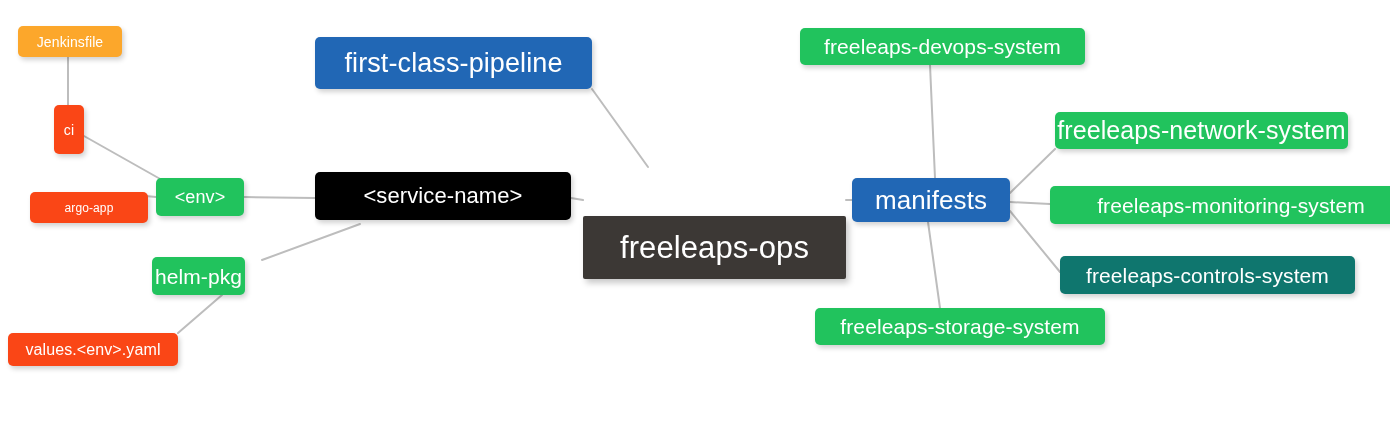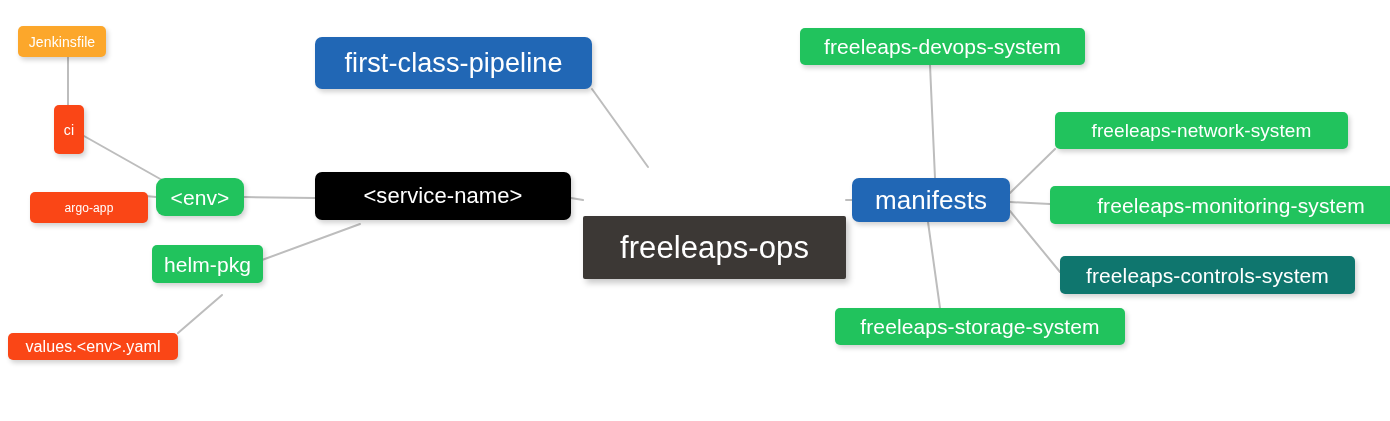--- a/index.html
+++ b/index.html
@@ -45,21 +45,21 @@
     box-shadow: 2px 3px 5px rgba(0, 0, 0, 0.18);
     letter-spacing: 0.1px;
     line-height: 1;
     user-select: none;
   }
   .node-root {
     background: #3c3835;
     border-radius: 2px;
     box-shadow: 3px 4px 6px rgba(0, 0, 0, 0.22);
   }
-  .node-blue   { background: #2167b5; border-radius: 7px; }
+  .node-blue   { background: #2167b5; }
   .node-green  { background: #21c35d; }
   .node-orange { background: #fca72b; }
   .node-red    { background: #fa4616; }
 </style>
 </head>
 <body>
 
 <div id="mindmap-canvas">
   <svg id="edge-layer" viewBox="0 0 1390 421">
       <polyline class="edge-line" points="571,198 583,200" stroke="#bdbdbd"></polyline>
@@ -75,25 +75,25 @@
       <polyline class="edge-line" points="1010,193 1055,149" stroke="#bdbdbd"></polyline>
       <polyline class="edge-line" points="1010,202 1050,204" stroke="#bdbdbd"></polyline>
       <polyline class="edge-line" points="1010,211 1060,272" stroke="#bdbdbd"></polyline>
       <polyline class="edge-line" points="940,308 928,222" stroke="#bdbdbd"></polyline>
     </svg>
   <div id="node-layer">
       <div class="node node-root" style="left: 583px; top: 168px; width: 263px; height: 63px; font-size: 31px; background: rgb(60, 56, 53); margin-top: 48px;">freeleaps-ops</div>
       <div class="node node-blue" style="left: 315px; top: 172px; width: 256px; height: 48px; font-size: 22px; background: #000000;">&lt;service-name&gt;</div>
       <div class="node node-blue" style="left: 315px; top: 37px; width: 277px; height: 52px; font-size: 27px; background: rgb(33, 103, 181);">first-class-pipeline</div>
       <div class="node node-blue" style="left: 852px; top: 178px; width: 158px; height: 44px; font-size: 26px; background: rgb(33, 103, 181);">manifests</div>
-      <div class="node node-green" style="left: 156px; top: 178px; width: 88px; height: 38px; font-size: 21px; background: rgb(33, 195, 93); border-radius: 9px;">&lt;env&gt;</div>
-      <div class="node node-green" style="left: 152px; top: 245px; width: 111px; height: 38px; font-size: 21px; background: rgb(33, 195, 93);">helm-pkg</div>
-      <div class="node node-orange" style="left: 18px; top: 26px; width: 88px; height: 31px; font-size: 14px; background: rgb(252, 167, 43);">Jenkinsfile</div>
+      <div class="node node-green" style="left: 156px; top: 178px; width: 88px; height: 38px; font-size: 18px; background: rgb(33, 195, 93);">&lt;env&gt;</div>
+      <div class="node node-green" style="left: 152px; top: 257px; width: 93px; height: 38px; font-size: 21px; background: rgb(33, 195, 93);">helm-pkg</div>
+      <div class="node node-orange" style="left: 18px; top: 26px; width: 104px; height: 31px; font-size: 14px; background: rgb(252, 167, 43);">Jenkinsfile</div>
       <div class="node node-red" style="left: 54px; top: 105px; width: 30px; height: 49px; font-size: 14px; background: rgb(250, 70, 22);">ci</div>
       <div class="node node-red" style="left: 30px; top: 192px; width: 118px; height: 31px; font-size: 12px; background: rgb(250, 70, 22);">argo-app</div>
-      <div class="node node-red" style="left: 8px; top: 333px; width: 170px; height: 27px; font-size: 16px; background: rgb(250, 70, 22);">values.&lt;env&gt;.yaml</div>
+      <div class="node node-red" style="left: 8px; top: 333px; width: 170px; height: 33px; font-size: 16px; background: rgb(250, 70, 22);">values.&lt;env&gt;.yaml</div>
       <div class="node node-green" style="left: 800px; top: 28px; width: 285px; height: 37px; font-size: 21px; background: rgb(33, 195, 93);">freeleaps-devops-system</div>
-      <div class="node node-green" style="left: 1055px; top: 112px; width: 293px; height: 37px; font-size: 19px; background: rgb(33, 195, 93);">freeleaps-network-system</div>
+      <div class="node node-green" style="left: 1055px; top: 112px; width: 293px; height: 37px; font-size: 25px; background: rgb(33, 195, 93);">freeleaps-network-system</div>
       <div class="node node-green" style="left: 1050px; top: 186px; width: 362px; height: 38px; font-size: 21px; background: rgb(33, 195, 93);">freeleaps-monitoring-system</div>
       <div class="node node-green" style="left: 1060px; top: 256px; width: 295px; height: 38px; font-size: 21px; background: #0f766e;">freeleaps-controls-system</div>
-      <div class="node node-green" style="left: 815px; top: 308px; width: 290px; height: 37px; font-size: 21px; background: rgb(33, 195, 93); margin-left: 20px;">freeleaps-storage-system</div>
+      <div class="node node-green" style="left: 815px; top: 308px; width: 290px; height: 37px; font-size: 21px; background: rgb(33, 195, 93);">freeleaps-storage-system</div>
     </div>
 </div>
 
 </body></html>

